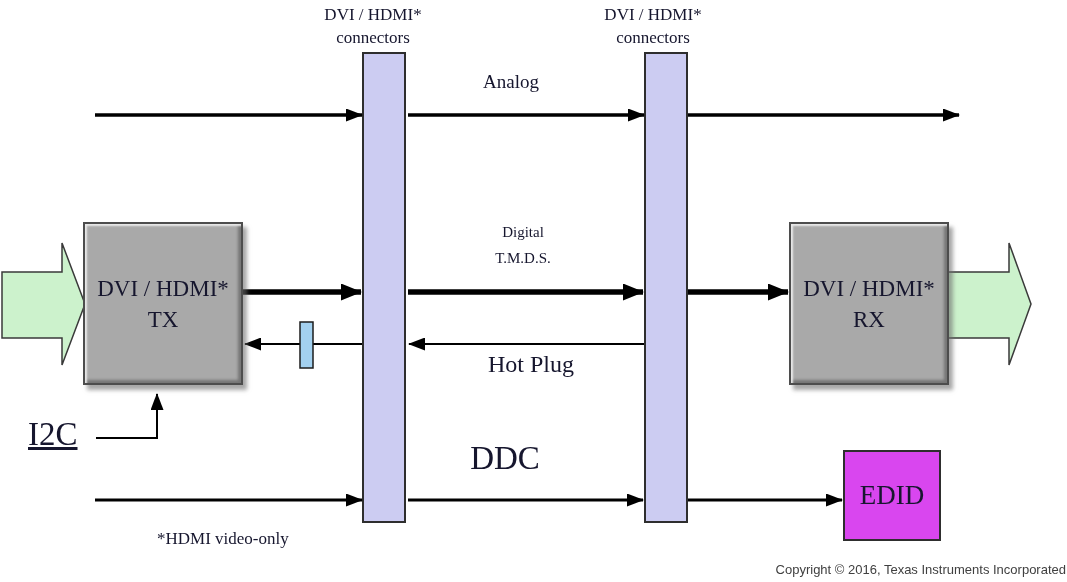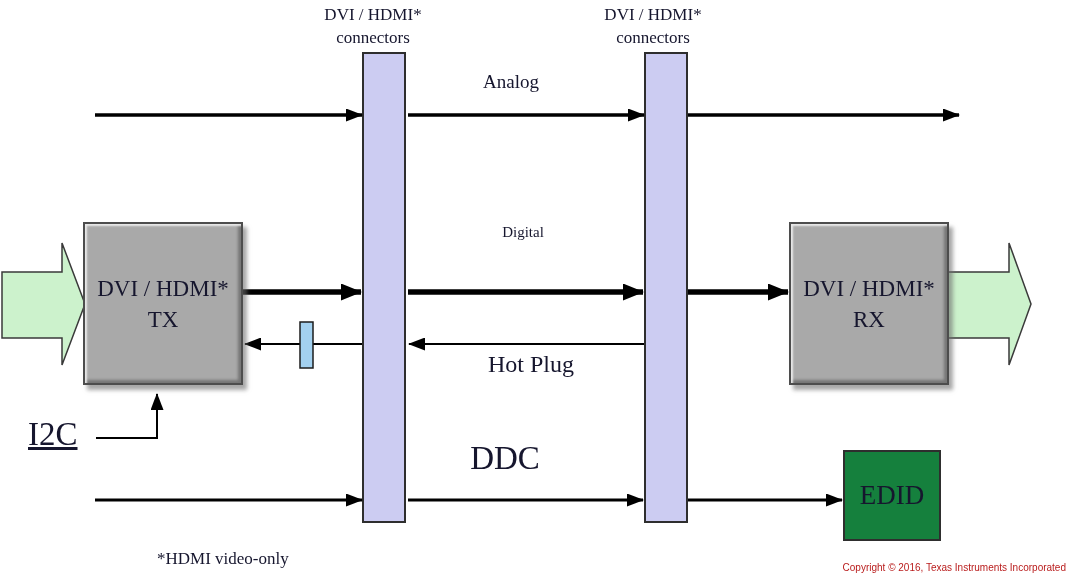--- a/index.html
+++ b/index.html
@@ -26,38 +26,38 @@
                inset -3px -3px 3px rgba(95,95,95,.7);
     display:flex;flex-direction:column;align-items:center;justify-content:center;
     font-size:23px;line-height:31px;text-align:center;
   }
   .tx{left:83px;}
   .rx{left:789px;}
 
   
   .edid{
     position:absolute;left:843px;top:450px;width:98px;height:91px;box-sizing:border-box;
-    background:#15803d;border:2px solid #2e2e2e;
+    background:#d946ef;border:2px solid #2e2e2e;
     display:flex;align-items:center;justify-content:center;
     font-size:27px;
   }
 
   .lbl{position:absolute;text-align:center;}
   .conn-lbl{width:180px;top:3px;font-size:17px;line-height:23px;}
   .conn-lbl1{left:283px;}
   .conn-lbl2{left:563px;}
   .analog-lbl{left:436px;top:71px;width:150px;font-size:19px;font-family:Liberation Serif, serif;}
   .tmds-lbl{left:448px;top:219px;width:150px;font-size:15px;line-height:26px;}
   .hotplug-lbl{left:456px;top:351px;width:150px;font-size:24px;}
   .ddc-lbl{left:450px;top:440px;width:110px;font-size:33px;}
   .i2c-lbl{left:28px;top:416px;font-size:33px;text-align:left;text-decoration:underline;}
-  .footnote{left:157px;top:549px;font-size:17px;text-align:left;}
+  .footnote{left:157px;top:529px;font-size:17px;text-align:left;}
   .copyright{
     right:1px;top:562px;font-family:"Liberation Sans", sans-serif;
-    font-size:10px;color:#b91c1c;text-align:right;
+    font-size:13px;color:#404040;text-align:right;
   }
 </style>
 </head>
 <body>
 
 <div class="canvas">
 
   <div class="connector-bar bar1"></div>
   <div class="connector-bar bar2"></div>
 
@@ -114,20 +114,21 @@
     <div>connectors</div>
   </div>
   <div class="lbl conn-lbl conn-lbl2">
     <div>DVI / HDMI*</div>
     <div>connectors</div>
   </div>
 
   <div class="lbl analog-lbl">Analog</div>
   <div class="lbl tmds-lbl">
     <div>Digital</div>
+    <div>T.M.D.S.</div>
   </div>
   <div class="lbl hotplug-lbl">Hot Plug</div>
   <div class="lbl ddc-lbl">DDC</div>
   <div class="lbl i2c-lbl">I2C</div>
 
   <div class="lbl footnote">*HDMI video-only</div>
   <div class="lbl copyright">Copyright © 2016, Texas Instruments Incorporated</div>
 
 </div>
 

